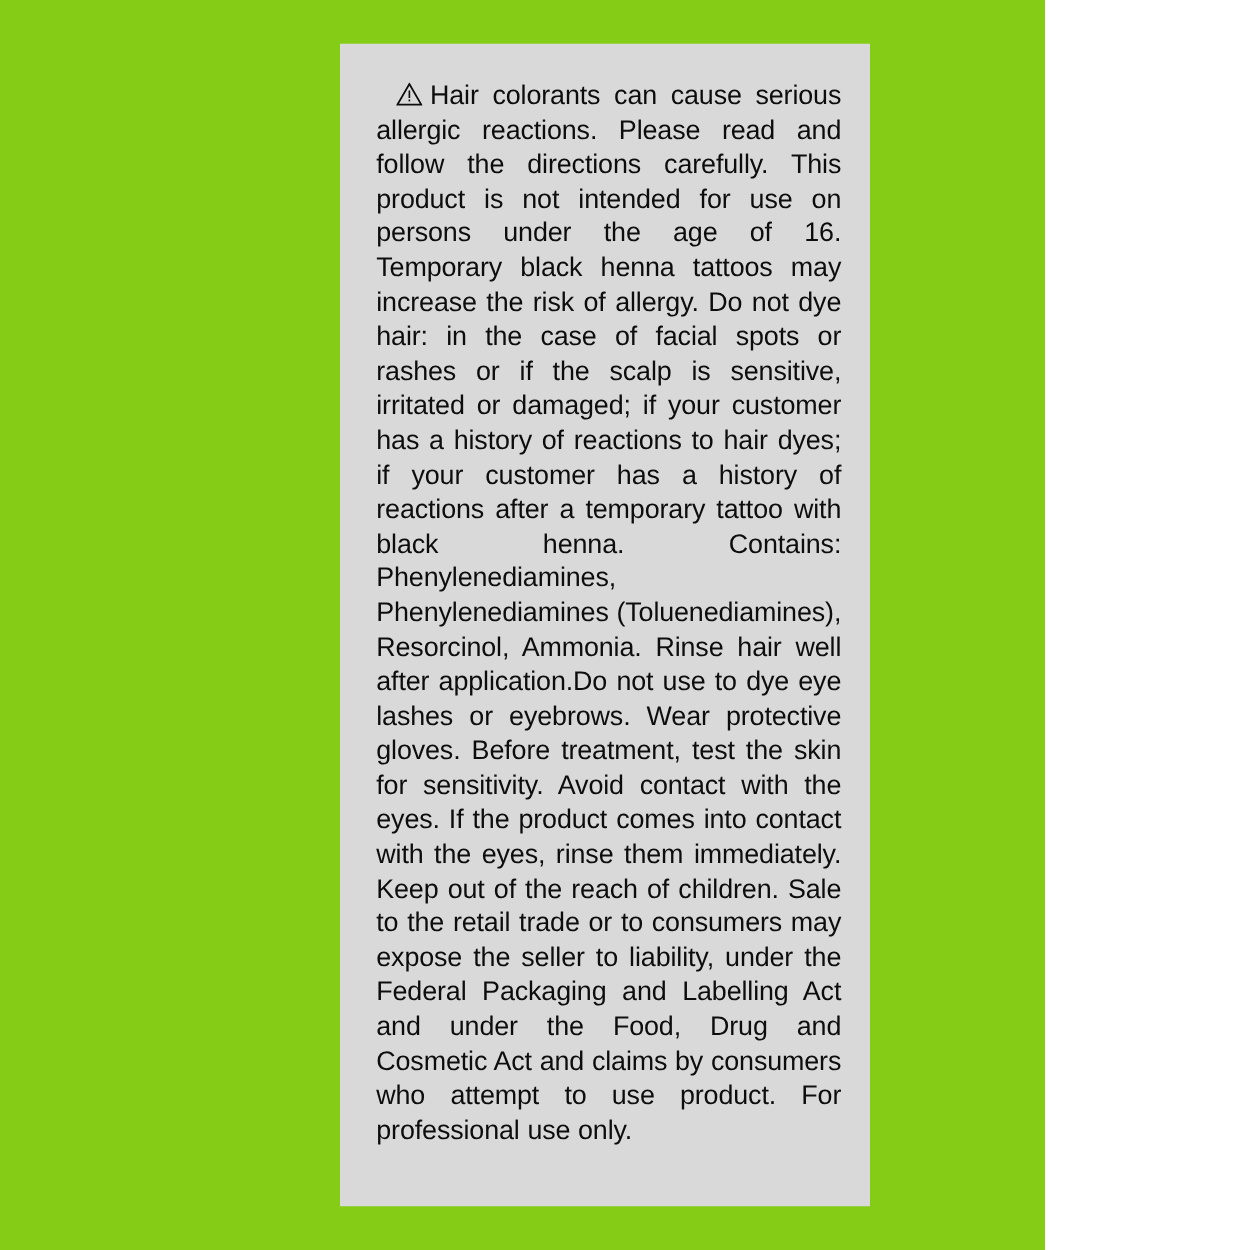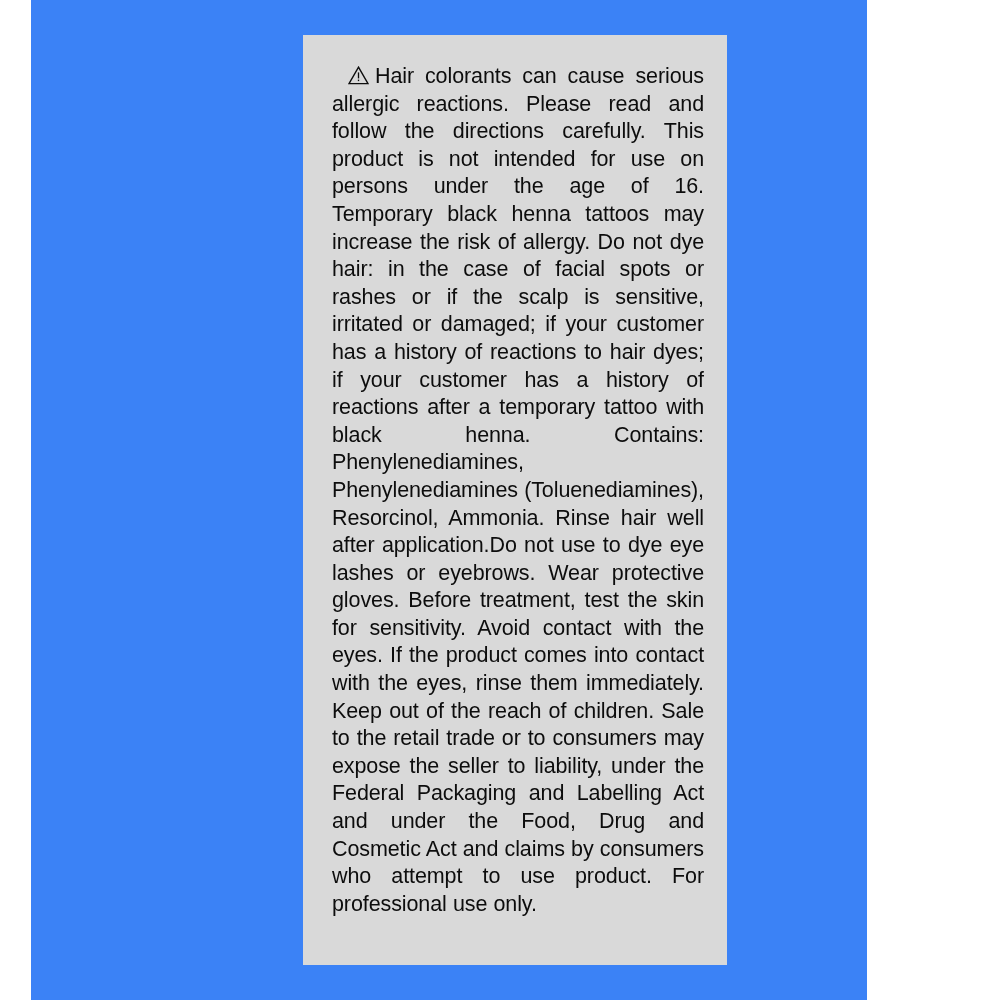--- a/index.html
+++ b/index.html
@@ -7,23 +7,22 @@
     padding: 0;
     width: 1000px;
     height: 1000px;
     background: #ffffff;
     font-family: "Liberation Sans", sans-serif;
   }
   .canvas {
     position: relative;
     width: 836px;
     height: 1000px;
-    background: #3b82f6;
+    background: #84cc16;
     overflow: hidden;
-    margin-left: 31px;
   }
   .label-panel {
     position: absolute;
     left: 272px;
     top: 35px;
     width: 424px;
     height: 930px;
     background: #d9d9d9;
     box-sizing: border-box;
   }

